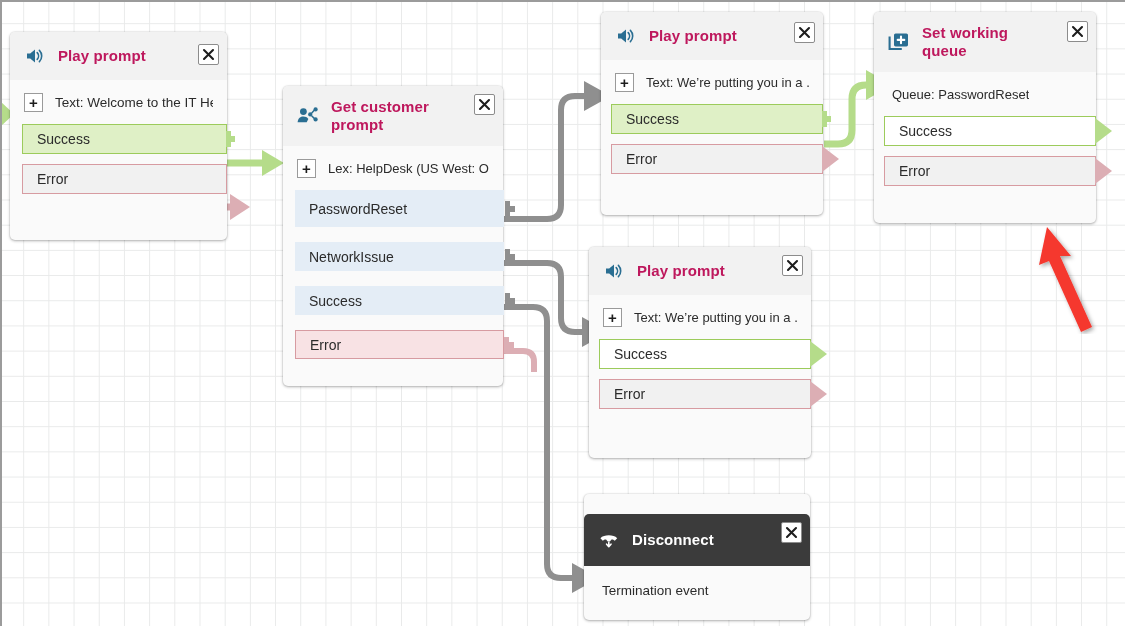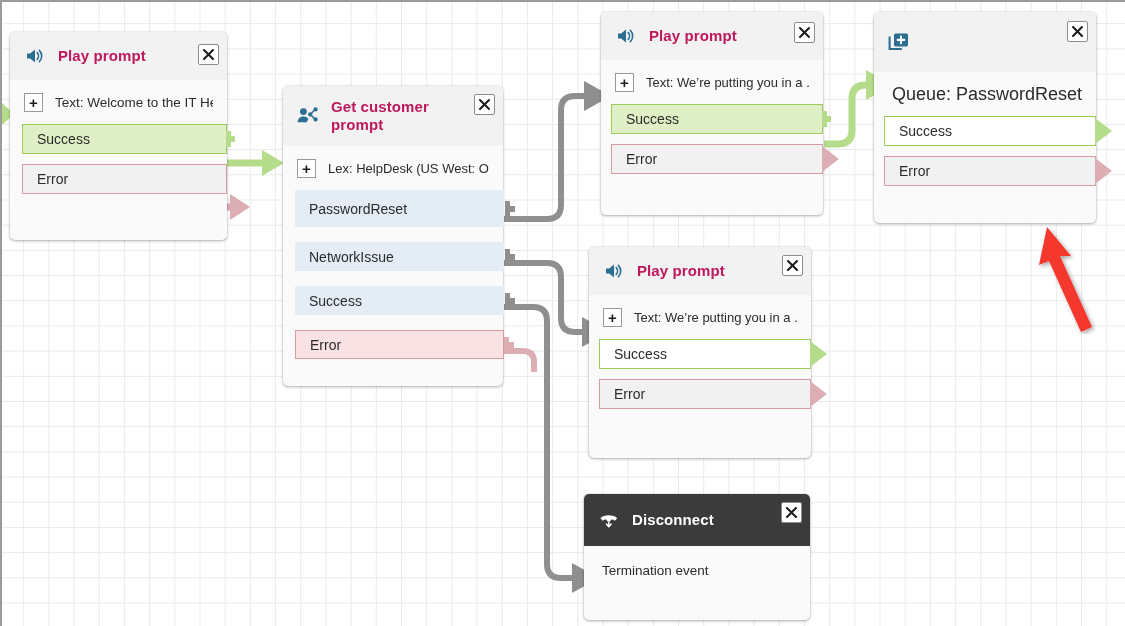--- a/index.html
+++ b/index.html
@@ -382,29 +382,30 @@
 
   <div class="node" style="left:874px; top:12px; width:222px; height:211px;">
     <div class="node-header" style="height:60px;">
       <span class="node-icon">
         <svg width="22" height="21" viewBox="0 0 22 21">
           <path d="M1.6 4.4 v12.6 h12.2" stroke="#2a6e92" stroke-width="2.1" fill="none"></path>
           <rect x="6" y="1.4" width="14" height="13" rx="1.6" fill="#2a6e92"></rect>
           <path d="M13 4.6 v6.6 M9.7 7.9 h6.6" stroke="#ffffff" stroke-width="2.1" stroke-linecap="round"></path>
         </svg>
       </span>
+      <span class="node-title" style="max-width:120px; white-space:normal;">Set working queue</span>
       <span class="close-btn" style="right:8px; top:9px;">
         <svg width="13" height="13" viewBox="0 0 13 13">
           <path d="M2 2 L11 11 M11 2 L2 11" stroke="#1d1d1d" stroke-width="2.1" stroke-linecap="round"></path>
         </svg>
       </span>
     </div>
     <div class="node-body">
       <div class="param-row no-plus">
-        <span class="param-text" style="font-size:18px;">Queue: PasswordReset</span>
+        <span class="param-text" style="font-size:13px;">Queue: PasswordReset</span>
       </div>
       <div class="branch branch-success-plain" style="margin-left:10px; width:212px;">
         <span>Success</span>
         <span class="arrow-out">
           <svg width="19" height="28" viewBox="0 0 19 28">
             <path d="M0 1 L17 14 L0 27 Z" fill="#b5dc8a"></path>
           </svg>
         </span>
       </div>
       <div class="branch branch-error" style="margin-left:10px; width:212px;">
@@ -454,21 +455,21 @@
           <svg width="19" height="28" viewBox="0 0 19 28">
             <path d="M0 1 L17 14 L0 27 Z" fill="#dcaeb4"></path>
           </svg>
         </span>
       </div>
       <div class="spacer-bottom"></div>
     </div>
   </div>
 
   <div class="node" style="left:584px; top:494px; width:226px; height:126px;">
-    <div class="node-header dark" style="height:52px;">
+    <div class="node-header dark" style="height:52px;margin-top:20px;">
       <span class="node-icon">
         <svg width="22" height="18" viewBox="0 0 22 18">
           <path d="M2.4 7.2 C6 3.4 15.6 3.4 19.2 7.2 L16.8 9.8 C15.2 8.3 13.8 8.1 13.1 8.9
                    L11.9 10.4 L9.7 10.4 L8.5 8.9 C7.8 8.1 6.4 8.3 4.8 9.8 Z" fill="#ffffff"></path>
           <path d="M10.8 11.4 v3.6 M8.6 13.2 L10.8 15.6 L13 13.2" stroke="#ffffff" stroke-width="1.6" fill="none" stroke-linecap="round" stroke-linejoin="round"></path>
         </svg>
       </span>
       <span class="node-title">Disconnect</span>
       <span class="close-btn" style="right:8px; top:8px;">
         <svg width="13" height="13" viewBox="0 0 13 13">

